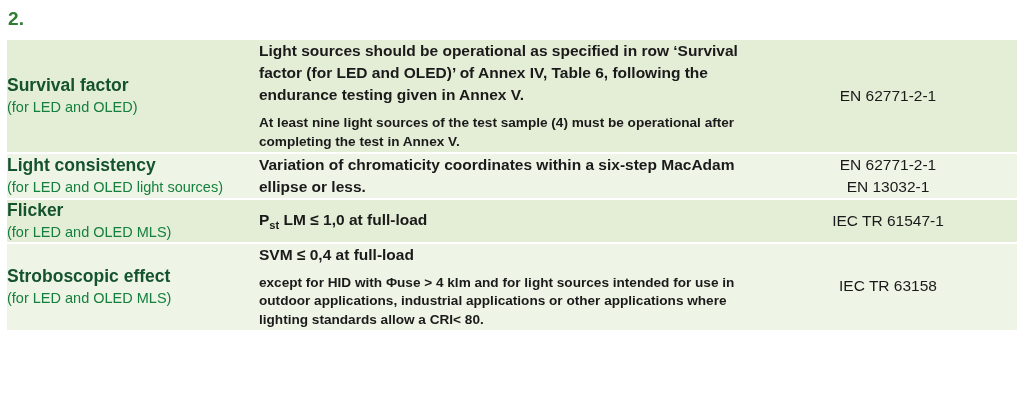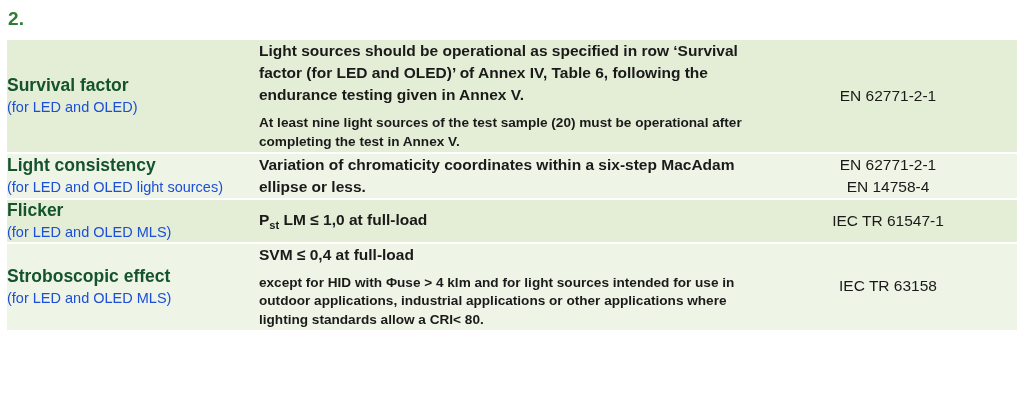--- a/index.html
+++ b/index.html
@@ -73,21 +73,21 @@
   }
 
   .label-main {
     color: #14532d;
     font-weight: bold;
     font-size: 17.5px;
     line-height: 1.2;
     margin-bottom: 2px;
   }
   .label-sub {
-    color: #1d4ed8;
+    color: #15803d;
     font-size: 14.5px;
     line-height: 1.25;
   }
 
   .desc-main {
     font-size: 15.5px;
     line-height: 1.42;
     color: #1a1a1a;
   }
   .desc-note {
@@ -120,38 +120,38 @@
       <col class="col-std">
     </colgroup>
     <tbody>
       <tr class="shade-a">
         <td class="cell-label">
           <div class="label-main">Survival factor</div>
           <div class="label-sub">(for LED and OLED)</div>
         </td>
         <td class="cell-desc">
           <div class="desc-main">Light sources should be operational as specified in row ‘Survival factor (for LED and OLED)’ of Annex IV, Table 6, following the endurance testing given in Annex V.</div>
-          <div class="desc-note">At least nine light sources of the test sample (20) must be operational after completing the test in Annex V.</div>
+          <div class="desc-note">At least nine light sources of the test sample (4) must be operational after completing the test in Annex V.</div>
         </td>
         <td class="cell-std">
           <span class="std-line">EN 62771-2-1</span>
         </td>
       </tr>
 
       <tr class="shade-b">
         <td class="cell-label">
           <div class="label-main">Light consistency</div>
           <div class="label-sub">(for LED and OLED light sources)</div>
         </td>
         <td class="cell-desc">
           <div class="desc-main">Variation of chromaticity coordinates within a six-step MacAdam ellipse or less.</div>
         </td>
         <td class="cell-std">
           <span class="std-line">EN 62771-2-1</span>
-          <span class="std-line">EN 14758-4</span>
+          <span class="std-line">EN 13032-1</span>
         </td>
       </tr>
 
       <tr class="shade-a">
         <td class="cell-label">
           <div class="label-main">Flicker</div>
           <div class="label-sub">(for LED and OLED MLS)</div>
         </td>
         <td class="cell-desc">
           <div class="desc-main">P<sub>st</sub> LM ≤ 1,0 at full-load</div>

